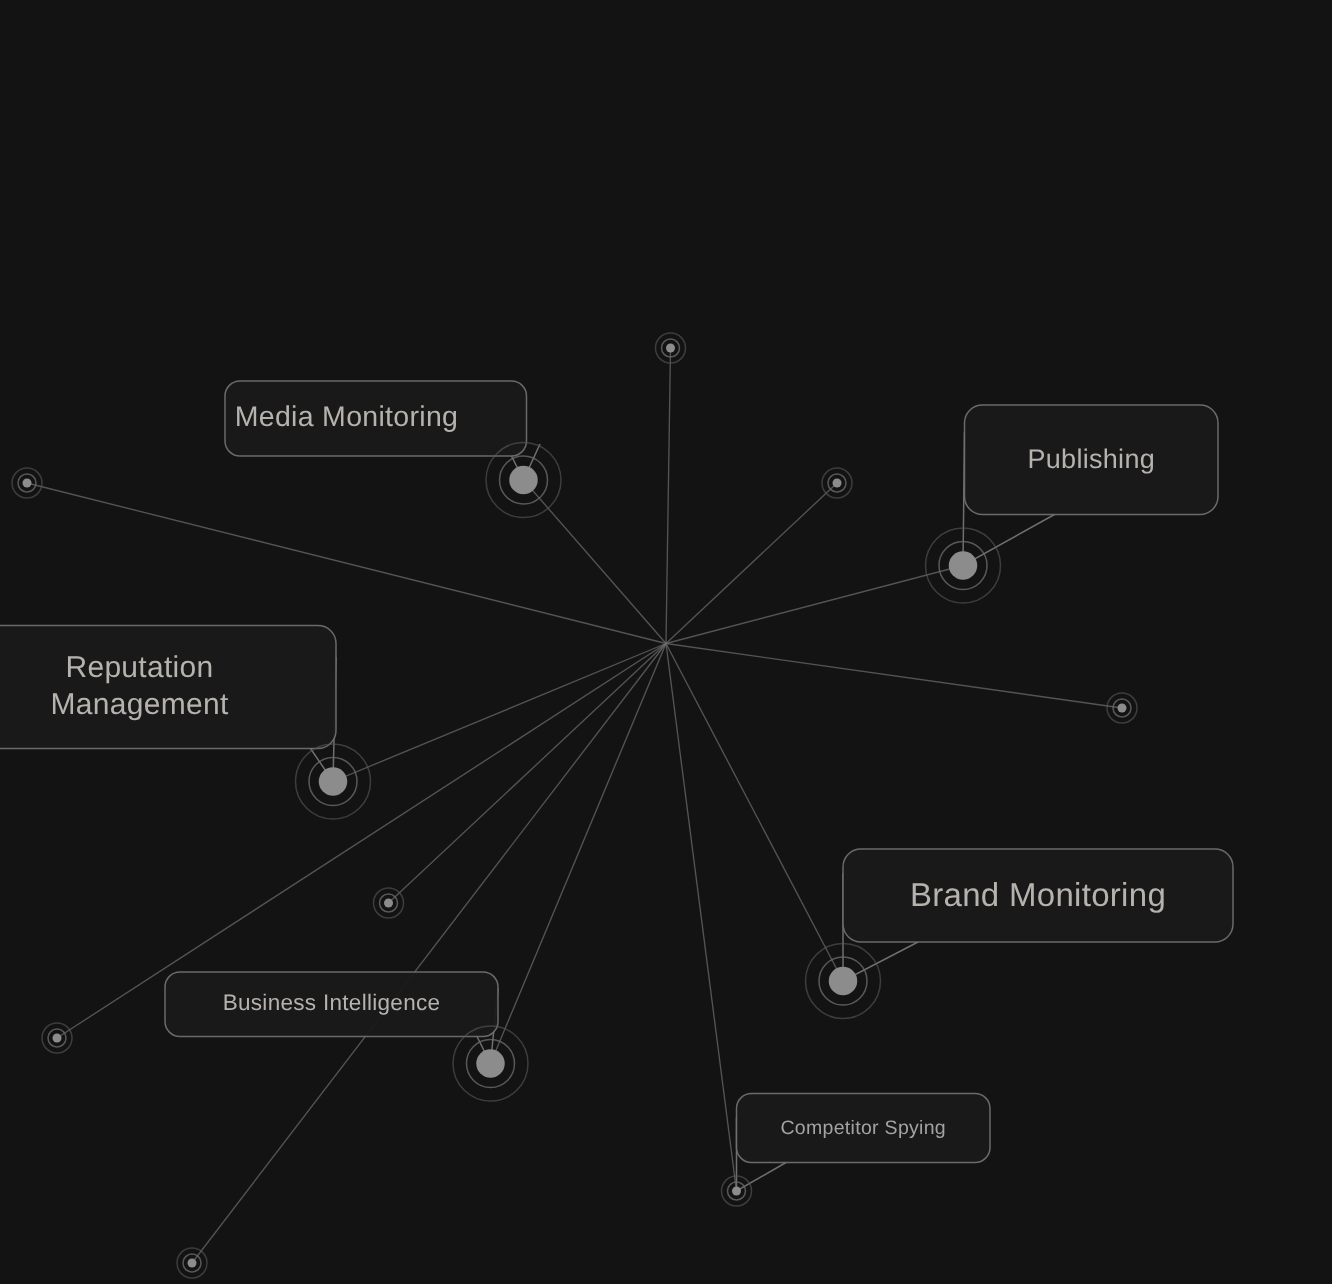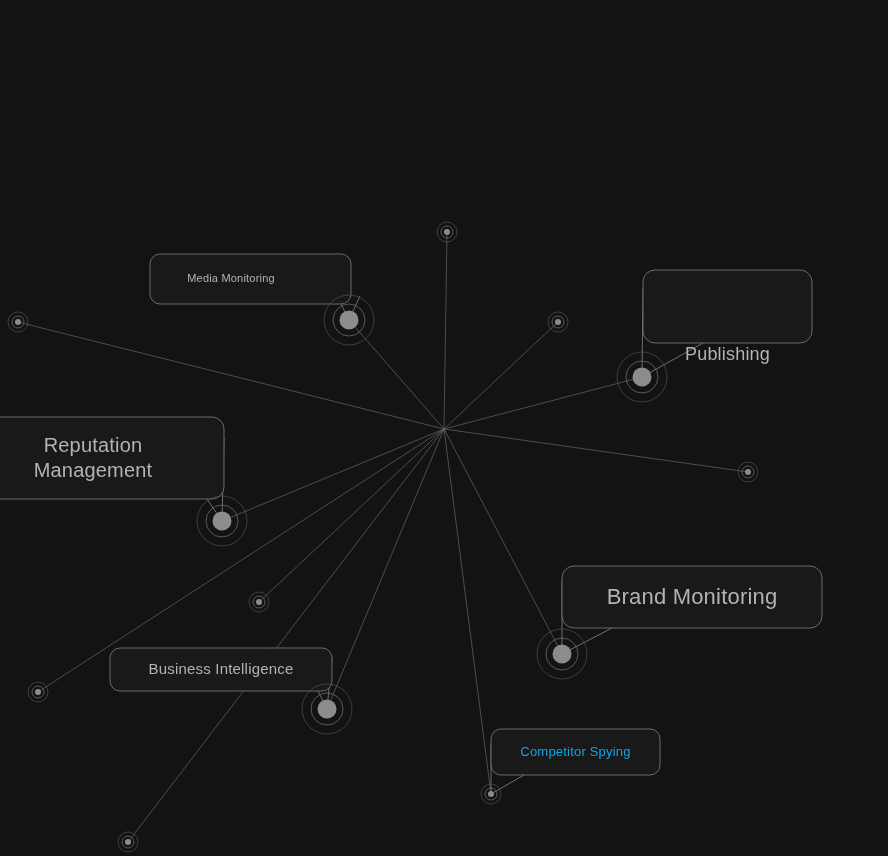--- a/index.html
+++ b/index.html
@@ -172,21 +172,21 @@
           <circle cx="38" cy="692" r="3" class="node-core"></circle>
         </g>
         <g>
           <circle cx="128" cy="842" r="10" class="node-ring faint"></circle>
           <circle cx="128" cy="842" r="6" class="node-ring"></circle>
           <circle cx="128" cy="842" r="3" class="node-core"></circle>
         </g>
       </g>
   </svg>
   <div id="labels-layer">
-      <div class="callout-label" style="left: 150px; top: 254px; width: 162px; height: 50px; display: flex; align-items: center; justify-content: center; text-align: center; font-size: 11px; color: rgb(182, 178, 174);">Media Monitoring</div>
-      <div class="callout-label" style="left: 643px; top: 270px; width: 169px; height: 73px; display: flex; align-items: center; justify-content: center; text-align: center; font-size: 18px; color: rgb(182, 178, 174); margin-top: 48px;">Publishing</div>
+      <div class="callout-label" style="left: 150px; top: 254px; width: 162px; height: 50px; display: flex; align-items: center; justify-content: center; text-align: center; font-size: 19px; color: rgb(182, 178, 174);">Media Monitoring</div>
+      <div class="callout-label" style="left: 643px; top: 270px; width: 169px; height: 73px; display: flex; align-items: center; justify-content: center; text-align: center; font-size: 18px; color: rgb(182, 178, 174);">Publishing</div>
       <div class="callout-label" style="left: -38px; top: 417px; width: 262px; height: 82px; display: flex; align-items: center; justify-content: center; text-align: center; font-size: 20px; color: rgb(182, 178, 174);">Reputation
 Management</div>
       <div class="callout-label" style="left: 562px; top: 566px; width: 260px; height: 62px; display: flex; align-items: center; justify-content: center; text-align: center; font-size: 22px; color: rgb(182, 178, 174); border-radius: 16px;">Brand Monitoring</div>
       <div class="callout-label" style="left: 110px; top: 648px; width: 222px; height: 43px; display: flex; align-items: center; justify-content: center; text-align: center; font-size: 15px; color: rgb(182, 178, 174);">Business Intelligence</div>
-      <div class="callout-label" style="left: 491px; top: 729px; width: 169px; height: 46px; display: flex; align-items: center; justify-content: center; text-align: center; font-size: 13px; color: #0ea5e9;">Competitor Spying</div>
+      <div class="callout-label" style="left: 491px; top: 729px; width: 169px; height: 46px; display: flex; align-items: center; justify-content: center; text-align: center; font-size: 13px; color: #a3a3a3;">Competitor Spying</div>
     </div>
 </div>
 
 </body></html>

